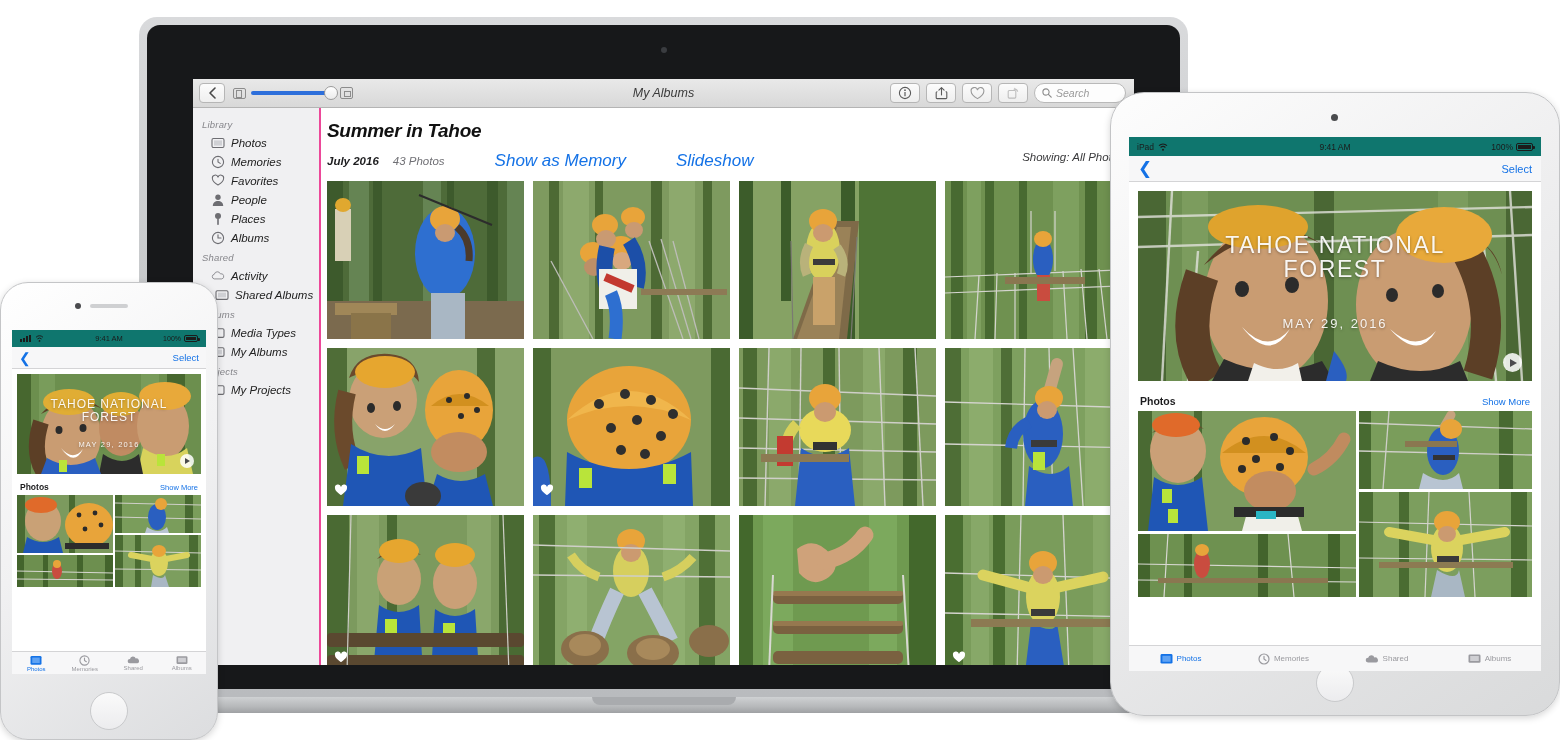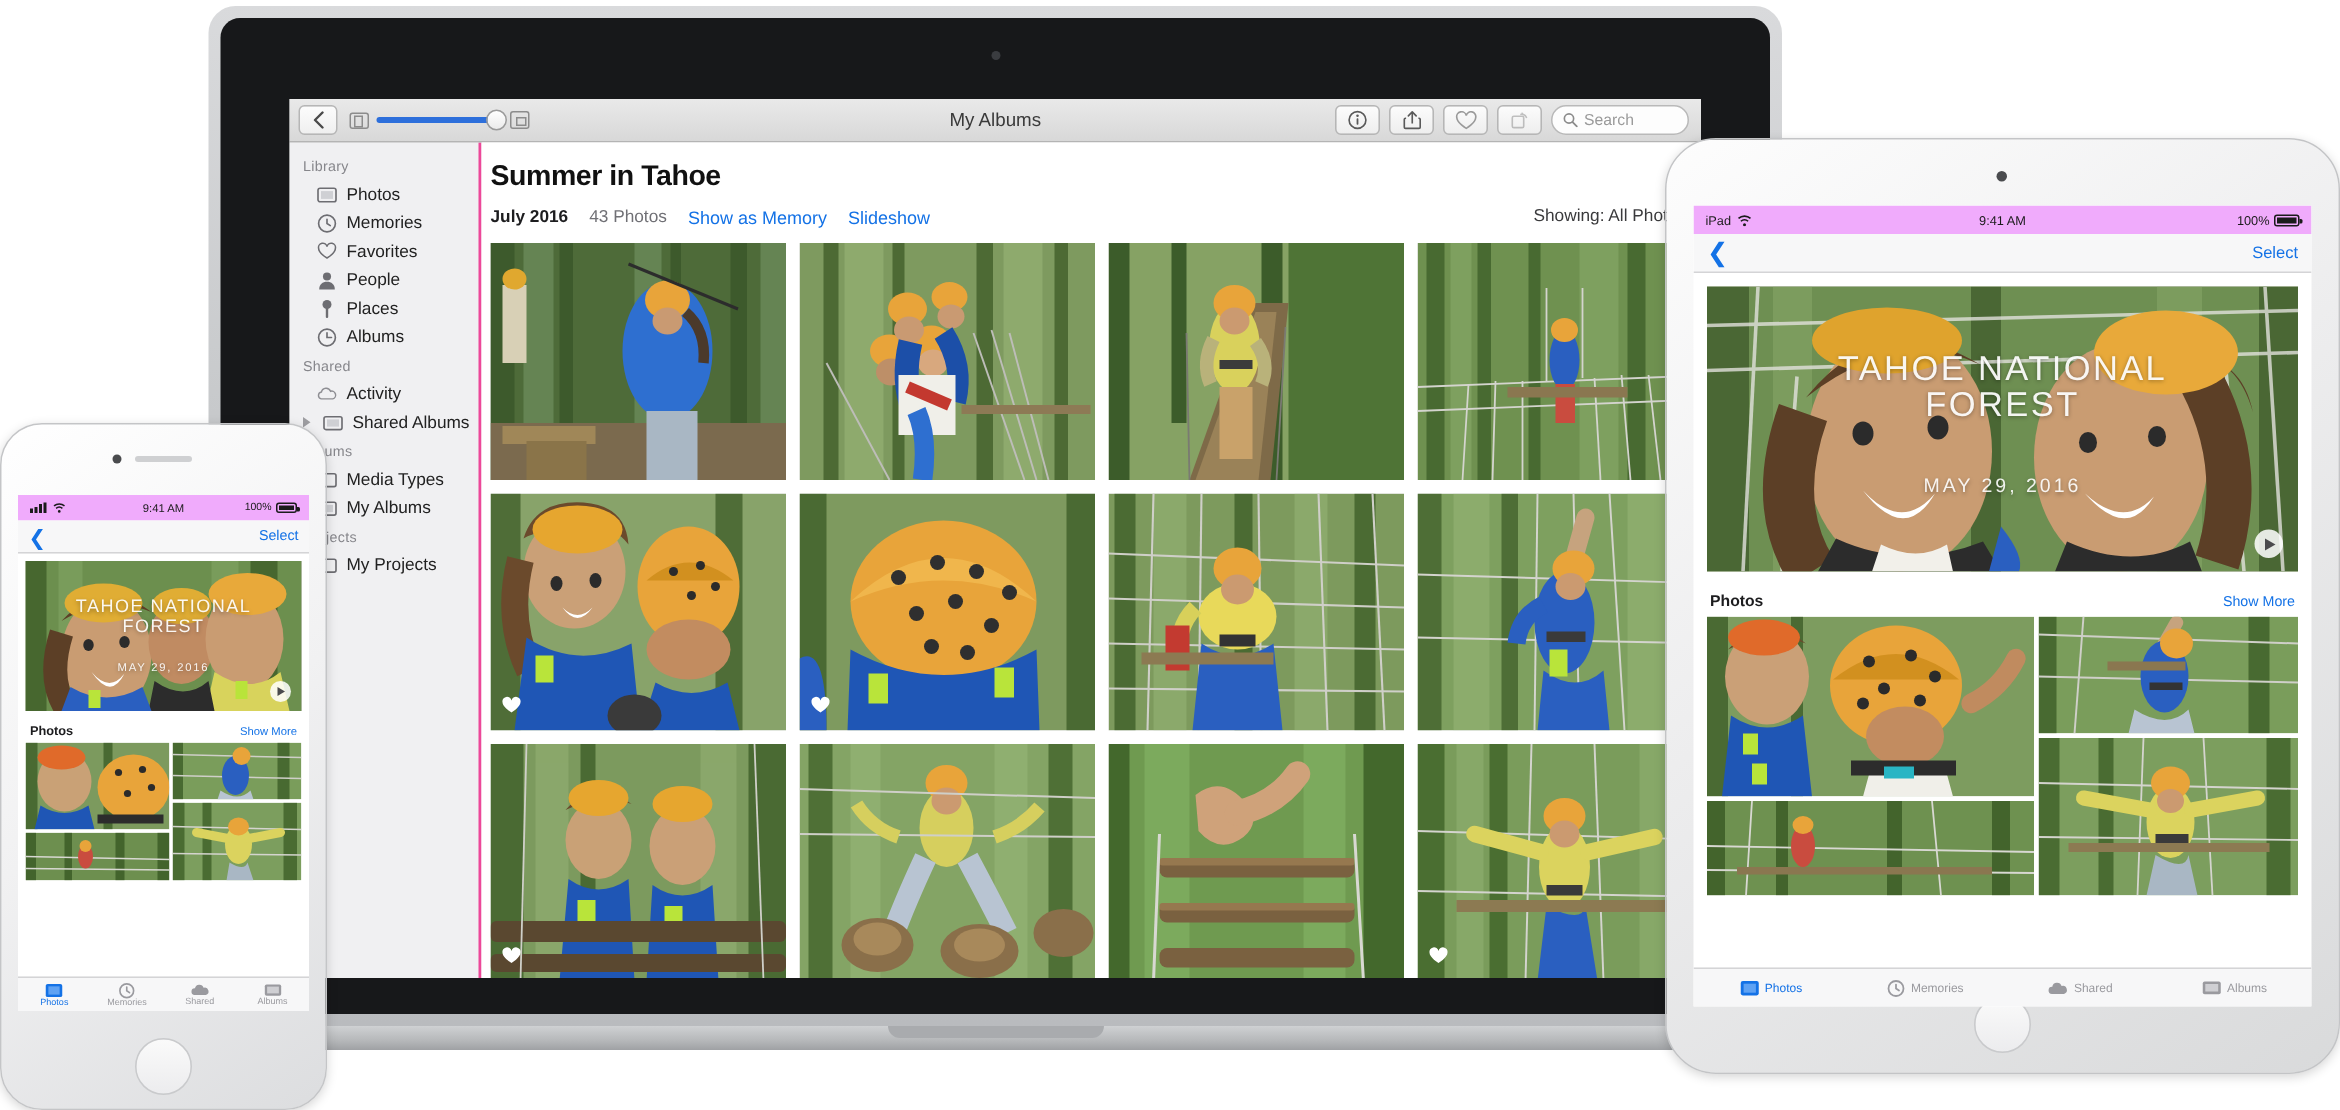--- a/index.html
+++ b/index.html
@@ -1,21 +1,21 @@
 <!DOCTYPE html>
 <html><head>
 <meta charset="utf-8">
 <style>
   * { margin:0; padding:0; box-sizing:border-box; }
   html,body { width:1560px; height:740px; overflow:hidden; background:#ffffff;
     font-family:"Liberation Sans", sans-serif; }
   #stage { position:relative; width:1560px; height:740px; background:#fff; }
 
   
-  #macbook { position:absolute; left:139px; top:4px; width:1049px; height:712px; }
+  #macbook { position:absolute; left:139px; top:17px; width:1049px; height:712px;font-style:italic; }
   .mb-body { position:absolute; left:0; top:0; width:1049px; height:680px;
     background:linear-gradient(180deg,#d9dadc 0%,#c7c9cb 40%,#b9bbbe 100%);
     border-radius:18px 18px 6px 6px; }
   .mb-bezel { position:absolute; left:8px; top:8px; width:1033px; height:664px;
     background:#17181a; border-radius:13px 13px 4px 4px; }
   .mb-cam { position:absolute; left:50%; top:22px; width:6px; height:6px; margin-left:-3px;
     background:#3a3c40; border-radius:50%; }
   .mb-screen { position:absolute; left:46px; top:54px; width:941px; height:586px;
     background:#fff; overflow:hidden; }
   .mb-chin { position:absolute; left:0; bottom:0; width:1049px; height:34px;
@@ -70,21 +70,21 @@
   .sb-item.disc { padding-left:6px; }
   .sb-disc { width:10px; flex:none; display:flex; align-items:center; justify-content:center; }
   .sb-disc svg { opacity:.55; }
 
   .mac-main { flex:1; background:#fff; position:relative; overflow:hidden; }
   .album-head { padding:12px 0 0 6px; }
   .album-title { font-size:19px; font-weight:bold; color:#111; letter-spacing:-.3px; }
   .album-meta { display:flex; align-items:center; gap:14px; margin-top:9px; position:relative; }
   .am-date { font-size:11.5px; font-weight:bold; color:#1d1d1f; }
   .am-count { font-size:11.5px; color:#707075; }
-  .am-link { font-size:12px; color:#1472e6; }
+  .am-link { font-size:17px; color:#1472e6;margin-left:36px; }
   .am-right { position:absolute; right:10px; top:0; font-size:11.5px; color:#3a3a3c;
     white-space:nowrap; }
 
   .grid { display:grid; grid-template-columns:repeat(4, 197px); gap:9px 9px;
     padding:10px 0 0 6px; }
   .cell { width:197px; height:158px; position:relative; overflow:hidden; background:#dfe3e0; }
   .cell .heart { position:absolute; left:7px; bottom:6px; }
 
   .mac-scroll { position:absolute; right:1px; top:4px; width:6px; height:150px;
     background:#b9b9bb; border-radius:3px; }
@@ -96,21 +96,21 @@
     border:1px solid #c3c4c6; box-shadow:0 2px 7px rgba(0,0,0,.17); }
   .ipad-cam { position:absolute; left:50%; top:22px; margin-left:-4px; width:7px; height:7px;
     border-radius:50%; background:#4a4b4e; }
   .ipad-home { position:absolute; left:50%; bottom:14px; margin-left:-19px; width:38px;
     height:38px; border-radius:50%; border:1.4px solid #c9cacc;
     background:linear-gradient(180deg,#fafafa,#ececee); }
   .ipad-screen { position:absolute; left:19px; top:45px; width:412px; height:534px;
     background:#fff; overflow:hidden; }
 
   .ios-status { height:19px; display:flex; align-items:center; padding:0 8px;
-    font-size:8.5px; color:#1b1b1b; background:#f0abfc; }
+    font-size:8.5px; color:#1b1b1b; background:#0f766e; }
   .ios-status .left { display:flex; align-items:center; gap:4px; }
   .ios-status .mid { position:absolute; left:0; right:0; text-align:center; font-size:8.5px; }
   .ios-status .right { margin-left:auto; display:flex; align-items:center; gap:3px; }
   .batt { width:17px; height:8px; border:1px solid #1b1b1b; border-radius:2px;
     position:relative; padding:1px; }
   .batt i { display:block; width:100%; height:100%; background:#1b1b1b; }
   .batt:after { content:""; position:absolute; right:-3px; top:2px; width:1.6px; height:3px;
     background:#1b1b1b; border-radius:0 1px 1px 0; }
   .ios-nav { height:26px; background:#f7f7f8; border-bottom:1px solid #d4d4d6;
     display:flex; align-items:center; padding:0 9px; position:relative; }

